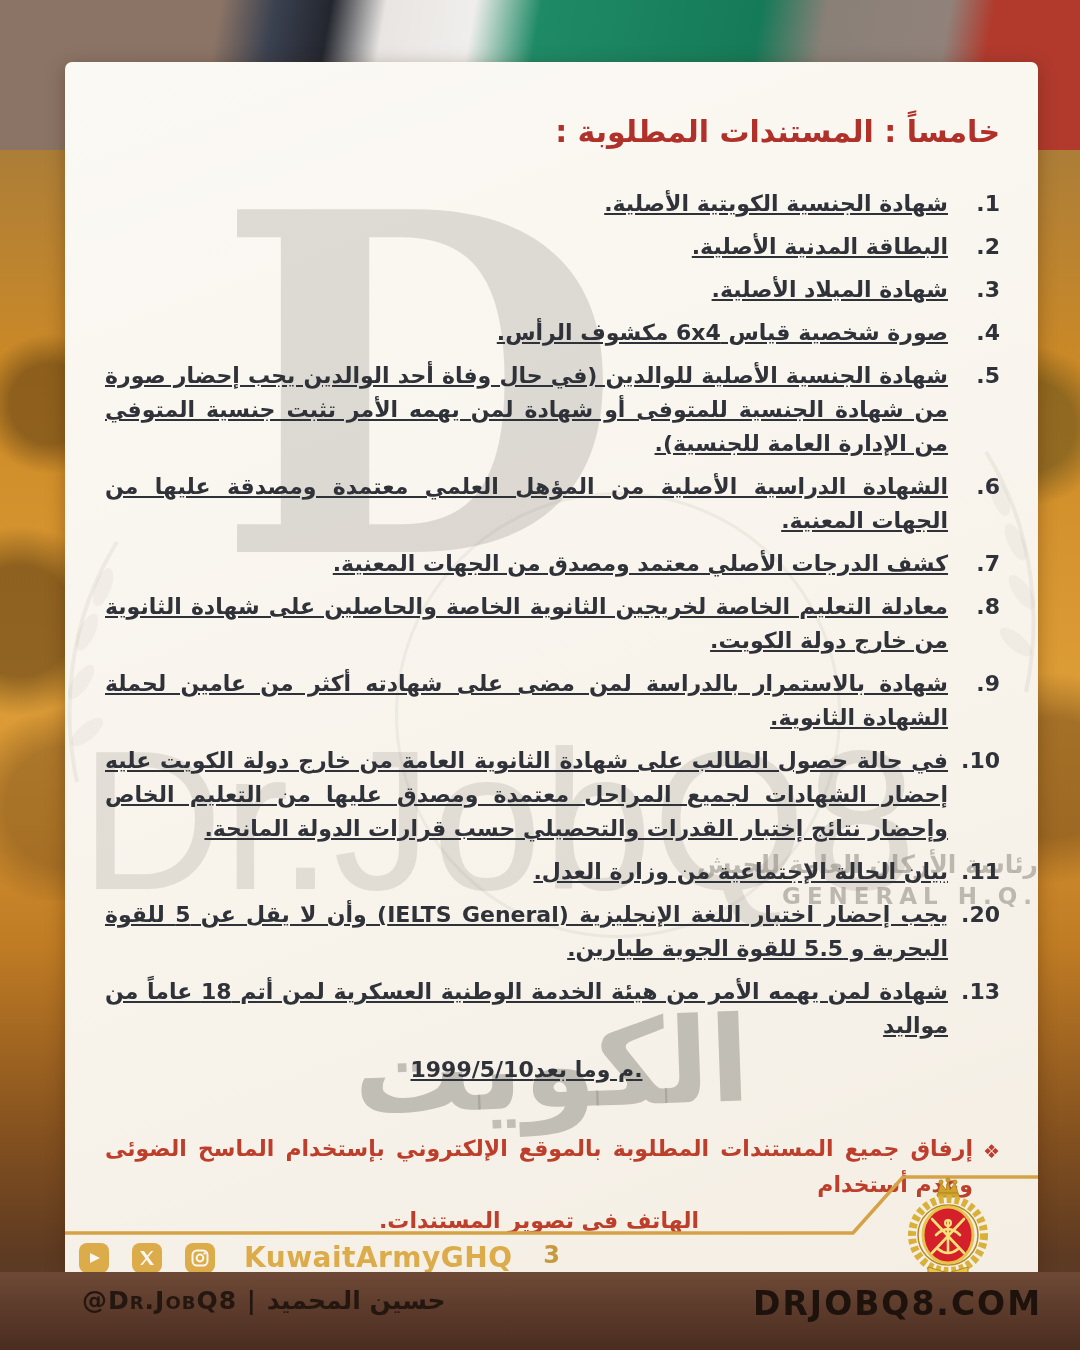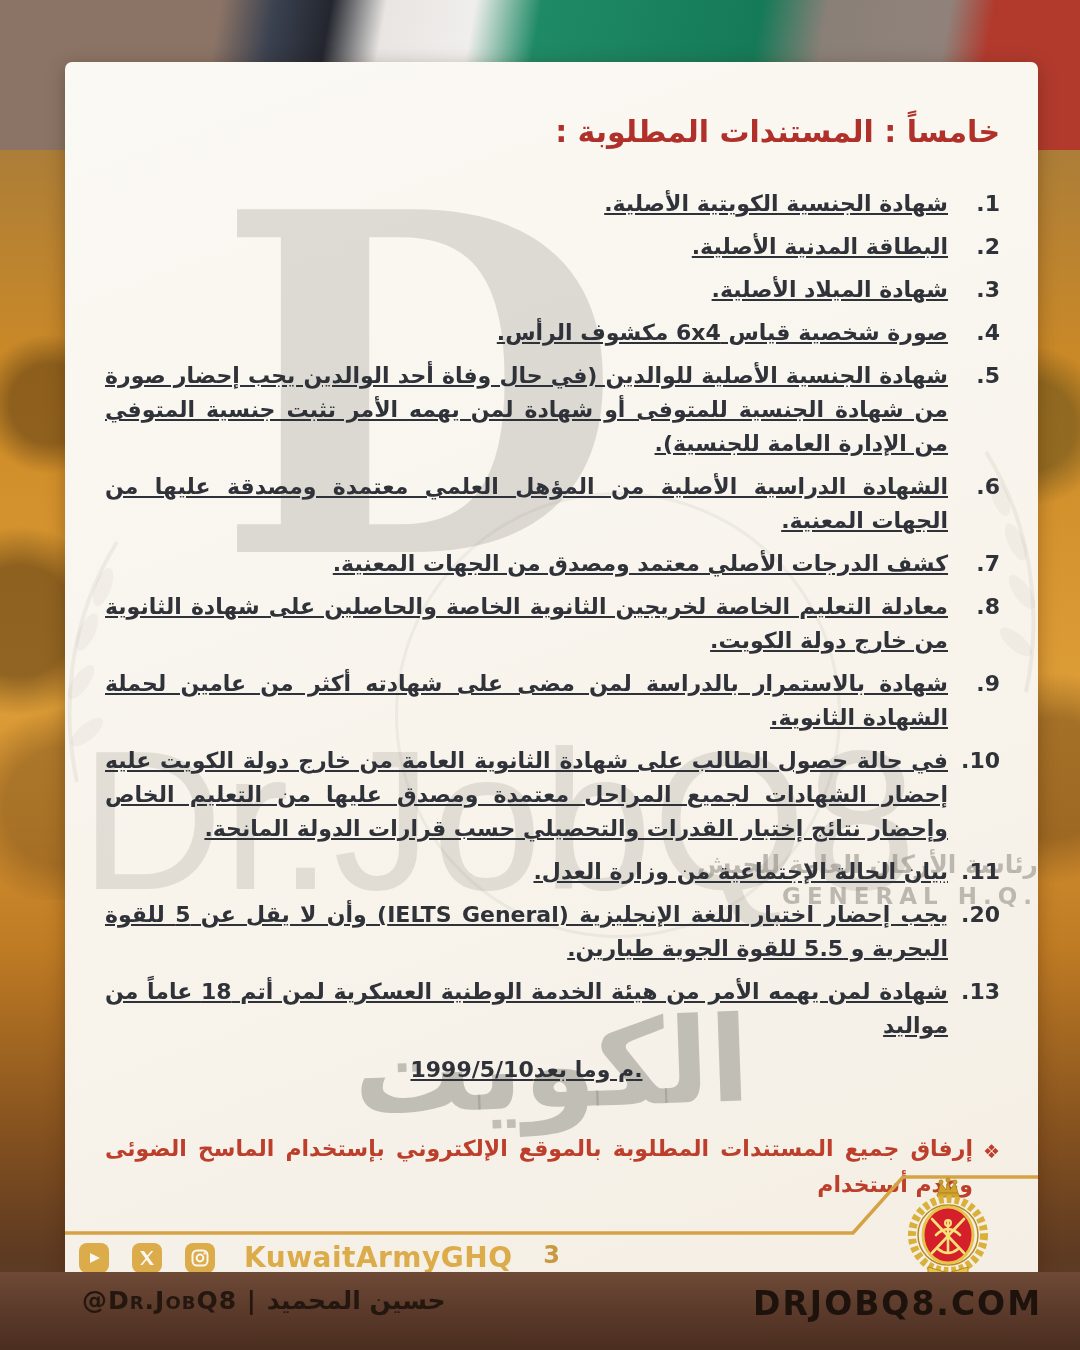--- a/index.html
+++ b/index.html
@@ -154,20 +154,21 @@
           </div>
           <div class="item">
             <span class="num">13.</span>
             <span class="txt">شهادة لمن يهمه الأمر من هيئة الخدمة الوطنية العسكرية لمن أتم 18 عاماً من مواليد<div class="cont" dir="ltr">1999/5/10م وما بعد.</div></span>
           </div>
         </div>
       <div class="note">
         <span class="bullet">❖</span>
         <span class="txt">
           <span>إرفاق جميع المستندات المطلوبة بالموقع الإلكتروني بإستخدام الماسح الضوئى وعدم أستخدام</span>
+          <div class="n2">الهاتف في تصوير المستندات.</div>
         </span>
       </div>
     </div>
 
     <svg class="gold-line" viewBox="0 0 973 64" preserveAspectRatio="none">
       <polyline points="0,60 788,60 838,4 973,4" fill="none" stroke="#d5a345" stroke-width="3.5"></polyline>
     </svg>
 
     <div class="cf-row">
       <span class="sicon">

